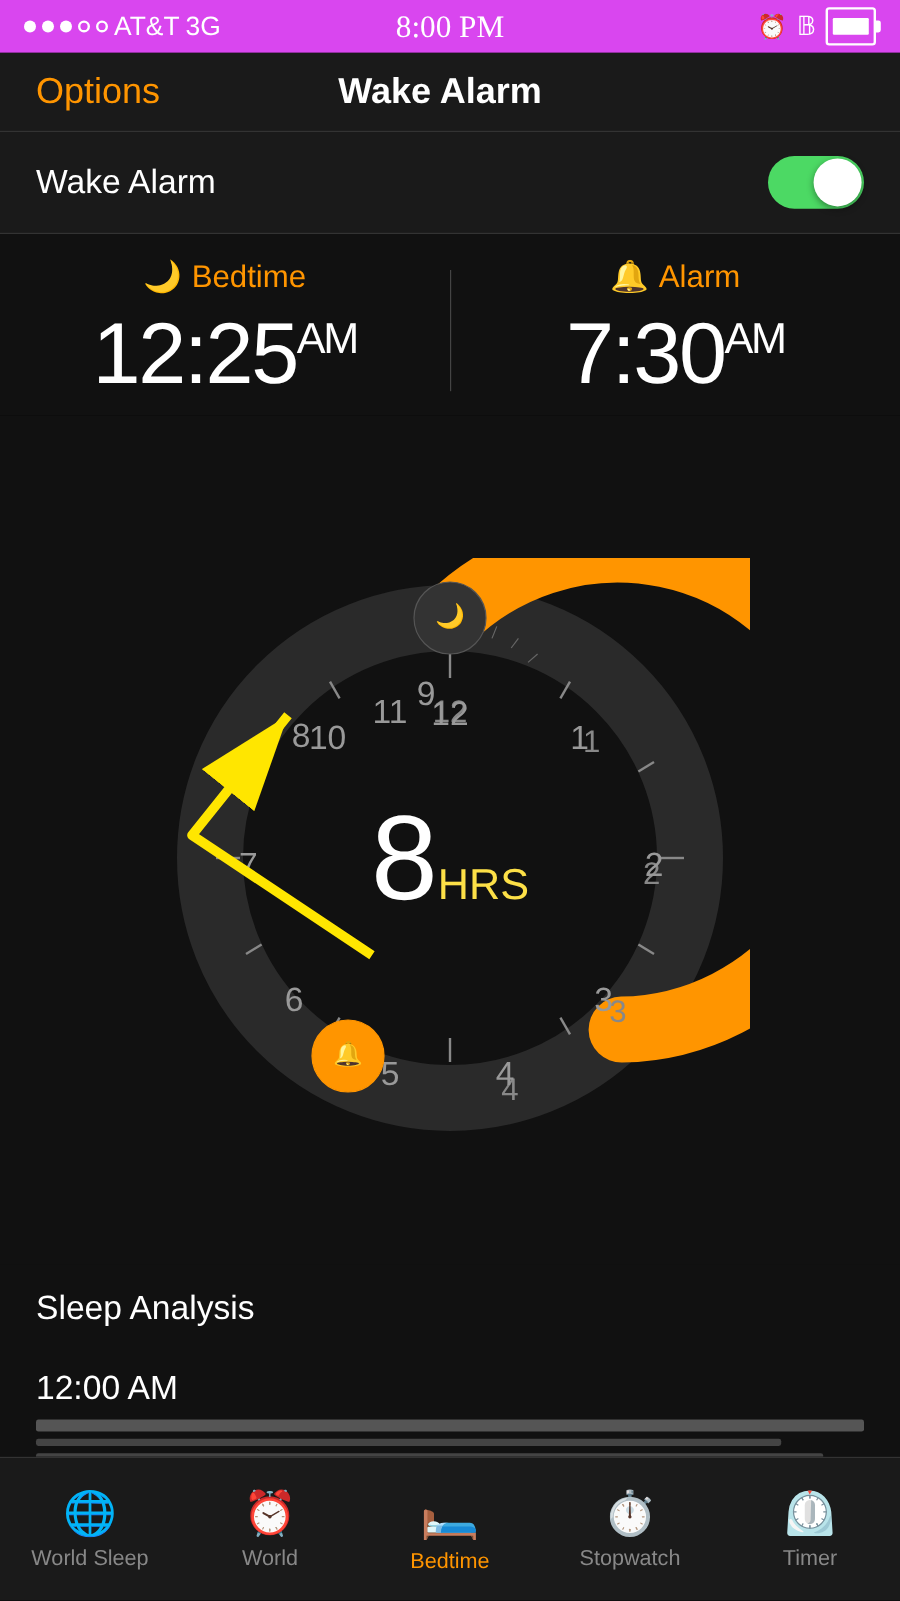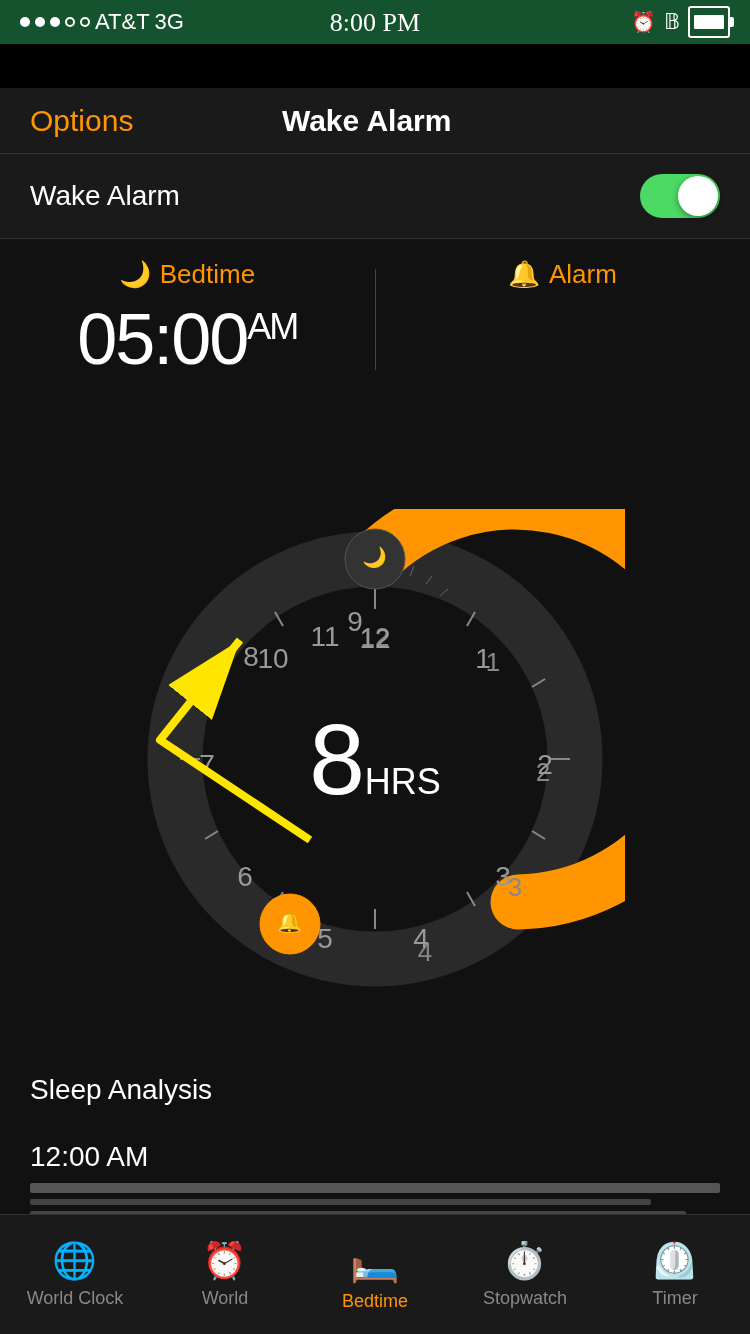--- a/index.html
+++ b/index.html
@@ -13,21 +13,21 @@
       position: relative;
     }
 
     
     .status-bar {
       display: flex;
       justify-content: space-between;
       align-items: center;
       padding: 0 20px;
       height: 44px;
-      background: #14532d;
+      background: #d946ef;
     }
     .status-left {
       display: flex;
       align-items: center;
       gap: 5px;
       font-size: 24px;
       font-weight: 500;
     }
     .status-dots {
       display: flex; gap: 5px; align-items: center;
@@ -51,21 +51,20 @@
 
     
     .nav-bar {
       display: flex;
       justify-content: space-between;
       align-items: center;
       padding: 0 30px;
       height: 66px;
       background: #1a1a1a;
       border-bottom: 1px solid #333;
-      margin-top: 44px;
     }
     .nav-options {
       font-size: 30px;
       color: #FF9500;
       font-weight: 400;
     }
     .nav-title {
       font-size: 30px;
       font-weight: 700;
       color: #fff;
@@ -167,21 +166,21 @@
     }
     .hours-number {
       font-size: 100px;
       font-weight: 200;
       color: #fff;
       line-height: 1;
     }
     .hours-unit {
       font-size: 36px;
       font-weight: 400;
-      color: #ffffff;
+      color: #fde047;
     }
 
     
     .arrow-annotation {
       position: absolute;
       top: 230px;
       left: 60px;
       width: 280px;
       height: 240px;
       pointer-events: none;
@@ -281,28 +280,31 @@
   </div>
 </div>
 
 <div class="times-section">
   <div class="time-col">
     <div class="time-label">
       <span class="time-label-icon">🌙</span>
       <span>Bedtime</span>
     </div>
     <div class="time-value">
-      <span>05:00</span><span class="time-ampm">AM</span>
+      <span>12:25</span><span class="time-ampm">AM</span>
     </div>
   </div>
   <div class="time-divider"></div>
   <div class="time-col">
     <div class="time-label">
       <span class="time-label-icon">🔔</span>
       <span>Alarm</span>
+    </div>
+    <div class="time-value">
+      <span>7:30</span><span class="time-ampm">AM</span>
     </div>
   </div>
 </div>
 
 <div class="clock-section" style="height: 738px;">
 
   <svg class="clock-svg" width="500" height="500" viewBox="0 0 500 500">
 
     <circle cx="250" cy="250" r="200" fill="none" stroke="#2a2a2a" stroke-width="55"></circle>
 
@@ -400,21 +402,21 @@
     <div class="sleep-bar" style="width:100%; background:#555;"></div>
     <div class="sleep-bar thin" style="width:90%; background:#444;"></div>
     <div class="sleep-bar thin" style="width:95%; background:#444;"></div>
     <div class="sleep-bar thin" style="width:85%; background:#333;"></div>
   </div>
 </div>
 
 <div class="tab-bar">
   <div class="tab-item">
     <span class="tab-icon">🌐</span>
-    <span class="tab-label">World Clock</span>
+    <span class="tab-label">World Sleep</span>
   </div>
   <div class="tab-item">
     <span class="tab-icon">⏰</span>
     <span class="tab-label">World</span>
   </div>
   <div class="tab-item active">
     <span class="tab-icon active" style="font-size:40px;">🛏️</span>
     <span class="tab-label active">Bedtime</span>
   </div>
   <div class="tab-item">

